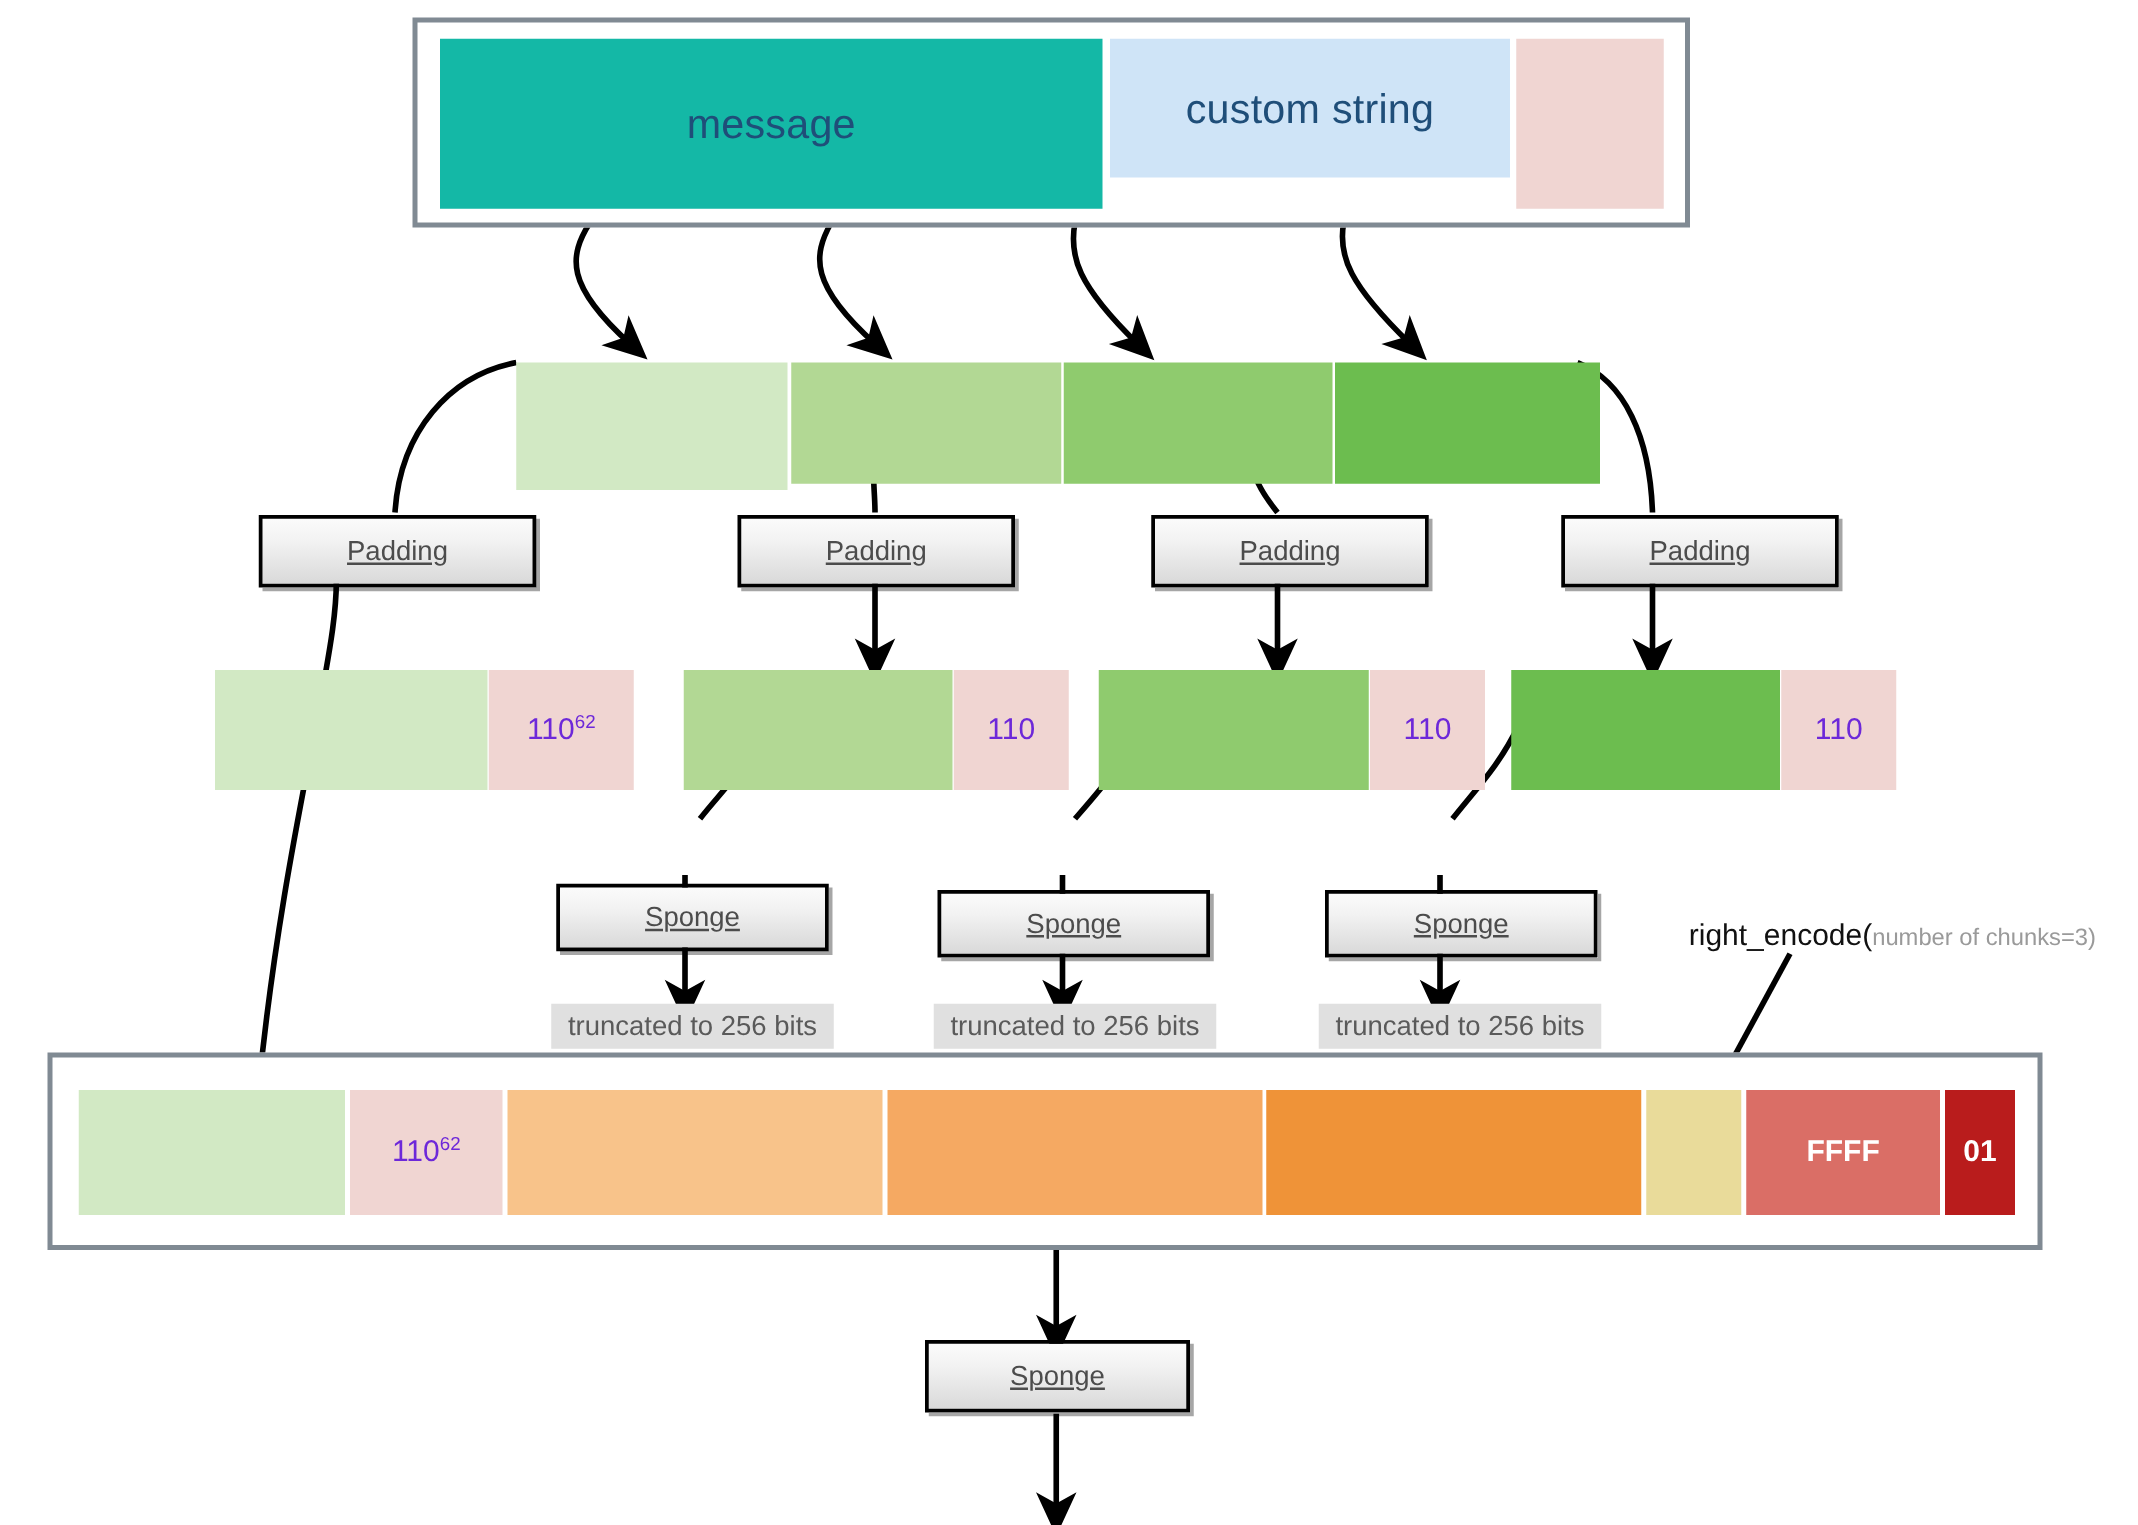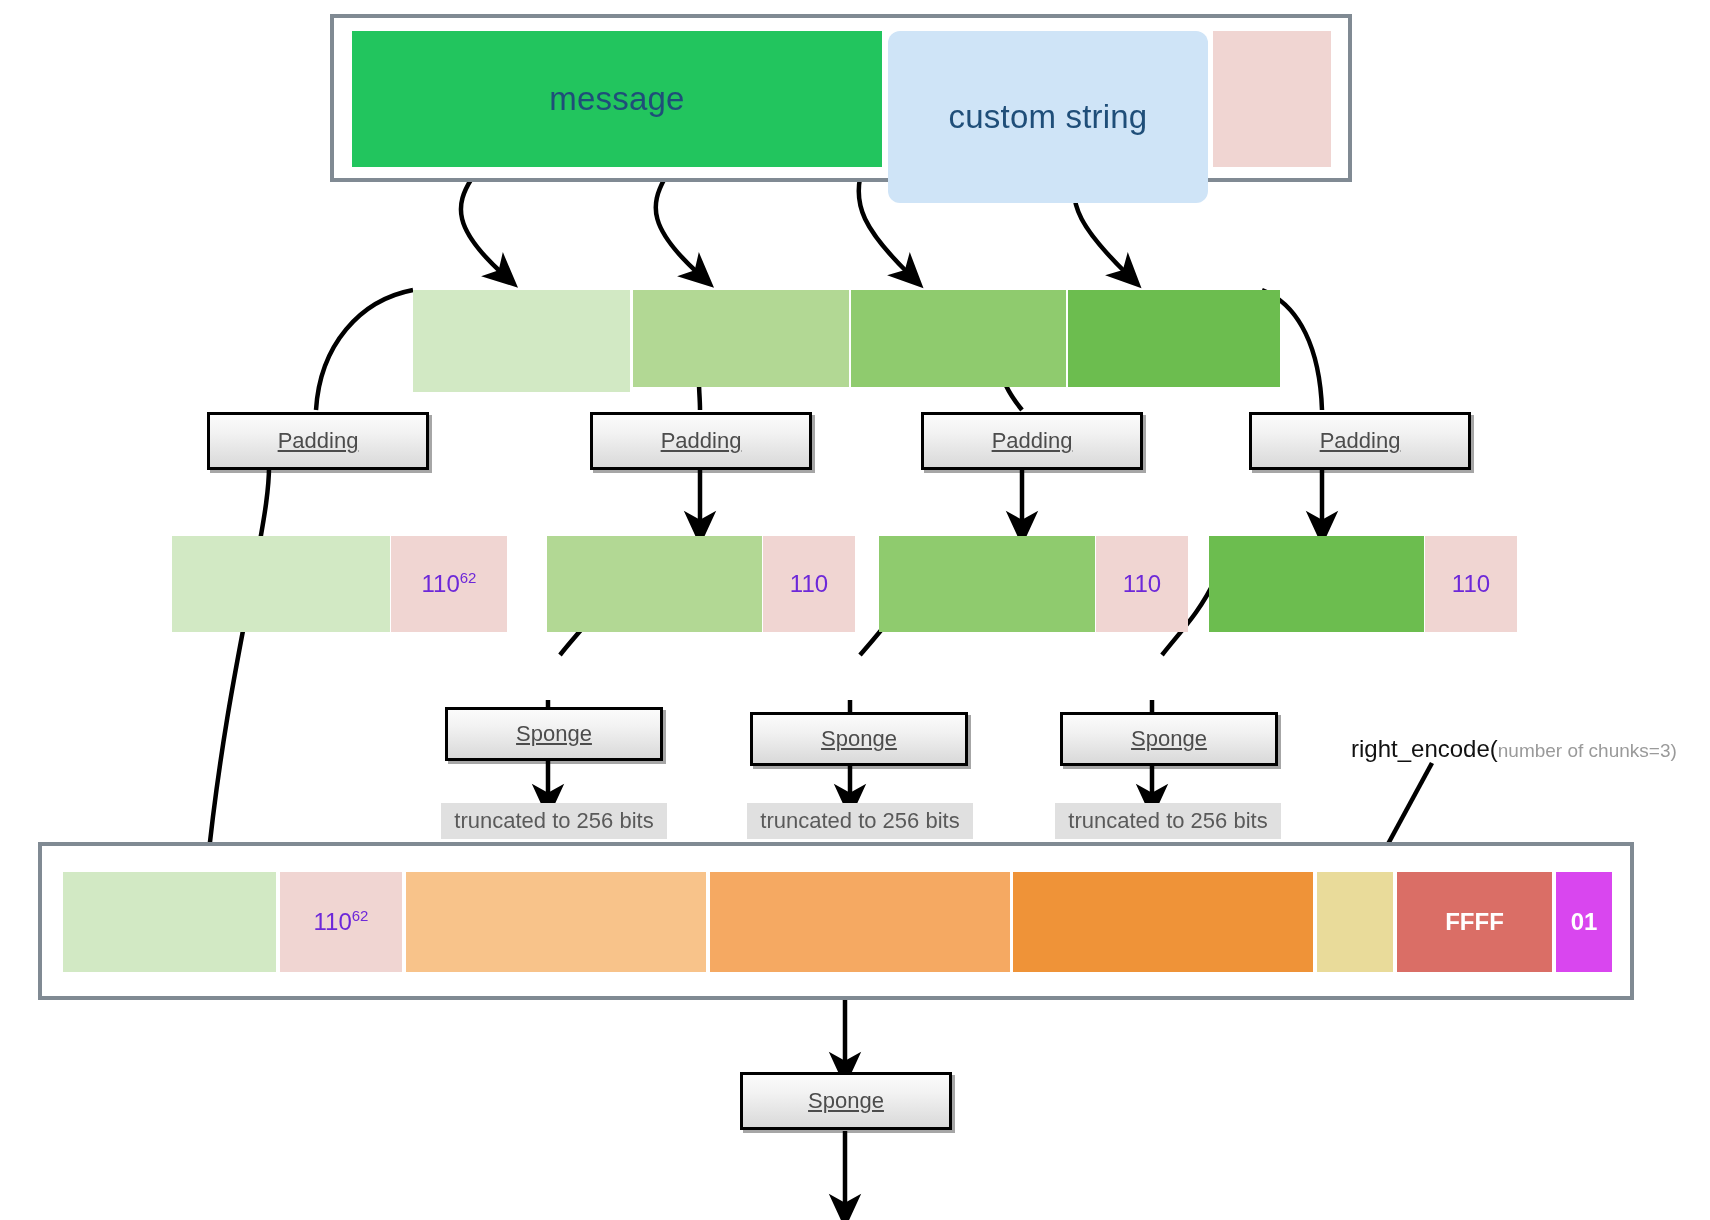--- a/index.html
+++ b/index.html
@@ -97,25 +97,25 @@
       <path d="M845,1000 L845,1068"></path>
 
       <path d="M845,1131 L845,1210"></path>
 
       <path d="M1432,763 L1350,914"></path>
     </g>
   </svg>
 
   <div class="abs container" style="left:330px;top:14px;width:1022px;height:168px;"></div>
 
-  <div class="blk" style="left:352px;top:31px;width:530px;height:136px;background:#22c55e;">
+  <div class="blk" style="left:352px;top:31px;width:530px;height:136px;background:#14b8a6;">
     <span class="lbl-blue">message</span>
   </div>
 
-  <div class="blk" style="left:888px;top:31px;width:320px;height:172px;background:#cfe4f7;border-radius:12px;">
+  <div class="blk" style="left:888px;top:31px;width:320px;height:111px;background:#cfe4f7;">
     <span class="lbl-blue">custom string</span>
   </div>
 
   <div class="blk" style="left:1213px;top:31px;width:118px;height:136px;background:#f0d5d2;">
     <span class="lbl-dark-red"></span>
   </div>
 
   <div class="blk" style="left:413px;top:290px;width:217px;height:102px;background:#d2e9c4;"></div>
   <div class="blk" style="left:633px;top:290px;width:216px;height:97px;background:#b2d894;"></div>
   <div class="blk" style="left:851px;top:290px;width:215px;height:97px;background:#8fcb6e;"></div>
@@ -184,21 +184,21 @@
   <div class="blk" style="left:280px;top:872px;width:122px;height:100px;background:#f0d5d2;">
     <span class="lbl-dark-red"><span>110</span><span class="sup">62</span></span>
   </div>
   <div class="blk" style="left:406px;top:872px;width:300px;height:100px;background:#f8c38a;"></div>
   <div class="blk" style="left:710px;top:872px;width:300px;height:100px;background:#f5a962;"></div>
   <div class="blk" style="left:1013px;top:872px;width:300px;height:100px;background:#ef9338;"></div>
   <div class="blk" style="left:1317px;top:872px;width:76px;height:100px;background:#e9db9a;"></div>
   <div class="blk" style="left:1397px;top:872px;width:155px;height:100px;background:#da6e66;">
     <span class="lbl-white">FFFF</span>
   </div>
-  <div class="blk" style="left:1556px;top:872px;width:56px;height:100px;background:#d946ef;">
+  <div class="blk" style="left:1556px;top:872px;width:56px;height:100px;background:#b91c1c;">
     <span class="lbl-white">01</span>
   </div>
 
   <div class="procbox" style="left:740px;top:1072px;width:212px;height:58px;">
     <span>Sponge</span>
   </div>
 
 </div>
 
 </body></html>

